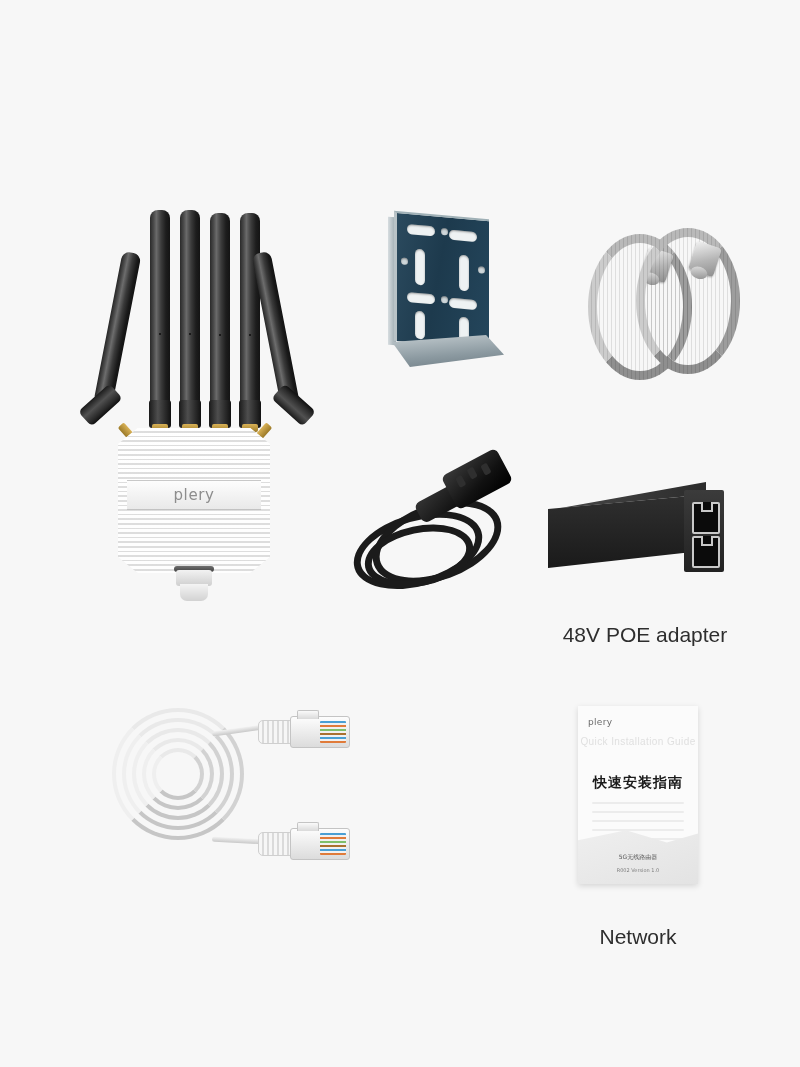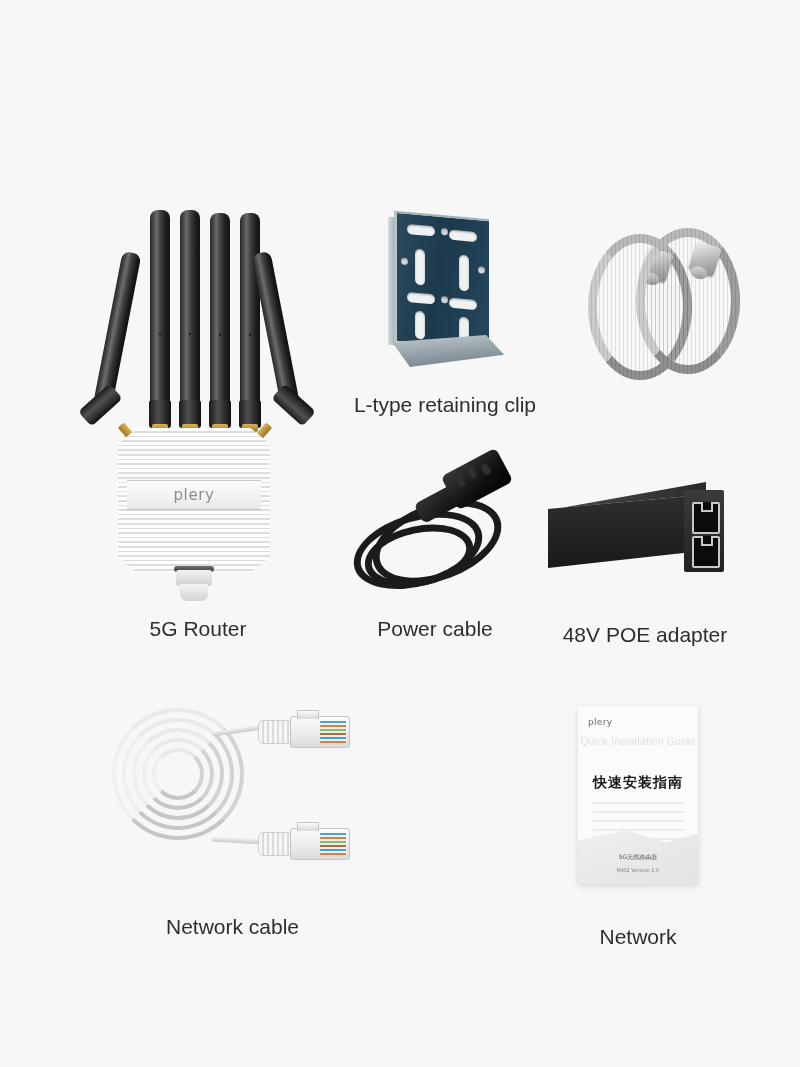--- a/index.html
+++ b/index.html
@@ -230,21 +230,20 @@
     <div class="router-body">
       <div class="fins"></div>
       <div class="router-band">
         <span class="brand">plery</span>
       </div>
     </div>
     <div class="gland-ring"></div>
     <div class="gland"></div>
     <div class="gland-nut"></div>
   </div>
-  <div class="label" style="left:88px;top:617px;width:220px;">5G Router</div>
 
   <div class="clip-wrap">
     <div class="clip-edge"></div>
     <div class="clip-face">
       <div class="slot" style="left:10px;top:10px;width:28px;height:10px;"></div>
       <div class="slot" style="left:52px;top:12px;width:28px;height:10px;"></div>
       <div class="hole" style="left:44px;top:11px;width:7px;height:7px;"></div>
 
       <div class="slot" style="left:18px;top:34px;width:10px;height:36px;"></div>
       <div class="slot" style="left:62px;top:36px;width:10px;height:36px;"></div>
@@ -253,21 +252,20 @@
 
       <div class="slot" style="left:10px;top:78px;width:28px;height:10px;"></div>
       <div class="slot" style="left:52px;top:80px;width:28px;height:10px;"></div>
       <div class="hole" style="left:44px;top:79px;width:7px;height:7px;"></div>
 
       <div class="slot" style="left:18px;top:96px;width:10px;height:28px;"></div>
       <div class="slot" style="left:62px;top:98px;width:10px;height:28px;"></div>
     </div>
     <div class="clip-foot"></div>
   </div>
-  <div class="label" style="left:330px;top:393px;width:230px;">L-type retaining clip</div>
 
   <div class="rings-wrap">
     <div class="ring" style="left:0;top:6px;">
       <div class="band"></div>
     </div>
     <div class="ring-screw" style="left:56px;top:22px;transform:rotate(18deg);"></div>
     <div class="ring" style="left:48px;top:0;">
       <div class="band"></div>
     </div>
     <div class="ring-screw" style="left:104px;top:16px;transform:rotate(18deg);"></div>
@@ -277,21 +275,20 @@
     <div class="pwr-loop" style="left:2px;top:62px;width:118px;height:58px;transform:rotate(-16deg);"></div>
     <div class="pwr-loop" style="left:20px;top:52px;width:120px;height:62px;transform:rotate(-20deg);"></div>
     <div class="pwr-loop" style="left:14px;top:74px;width:96px;height:46px;transform:rotate(-12deg);"></div>
     <div class="pwr-neck"></div>
     <div class="pwr-plug">
       <i style="left:12px;top:8px;"></i>
       <i style="left:26px;top:6px;"></i>
       <i style="left:40px;top:9px;"></i>
     </div>
   </div>
-  <div class="label" style="left:340px;top:617px;width:190px;">Power cable</div>
 
   <div class="poe-wrap">
     <div class="poe-top"></div>
     <div class="poe-body"></div>
     <div class="poe-face">
       <div class="rj" style="top:12px;"></div>
       <div class="rj" style="top:46px;"></div>
     </div>
   </div>
   <div class="label" style="left:530px;top:623px;width:230px;text-align:center;">48V POE adapter</div>
@@ -310,21 +307,20 @@
       <div class="wires"></div>
     </div>
 
     <div class="net-lead" style="left:100px;top:140px;width:52px;transform:rotate(3deg);"></div>
     <div class="boot" style="left:146px;top:134px;"></div>
     <div class="rj45" style="left:178px;top:130px;">
       <div class="tab"></div>
       <div class="wires"></div>
     </div>
   </div>
-  <div class="label" style="left:120px;top:915px;width:225px;">Network cable</div>
 
   <div class="man-wrap">
     <div class="man-brand">plery</div>
     <div class="man-ghost">Quick Installation Guide</div>
     <div class="man-title">快速安装指南</div>
     <div class="man-lines">
       <span></span>
         <span></span>
         <span></span>
         <span></span>

